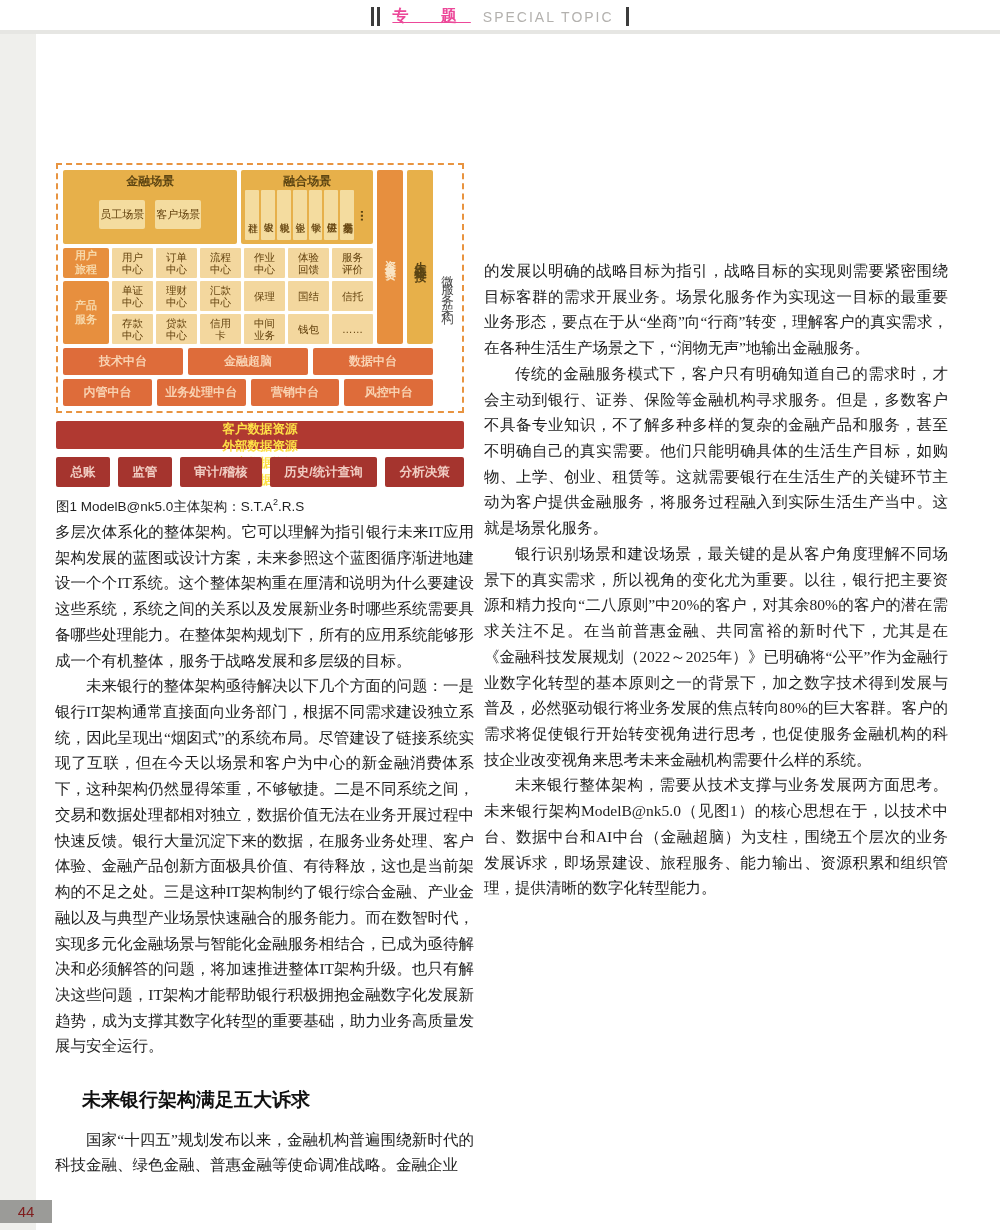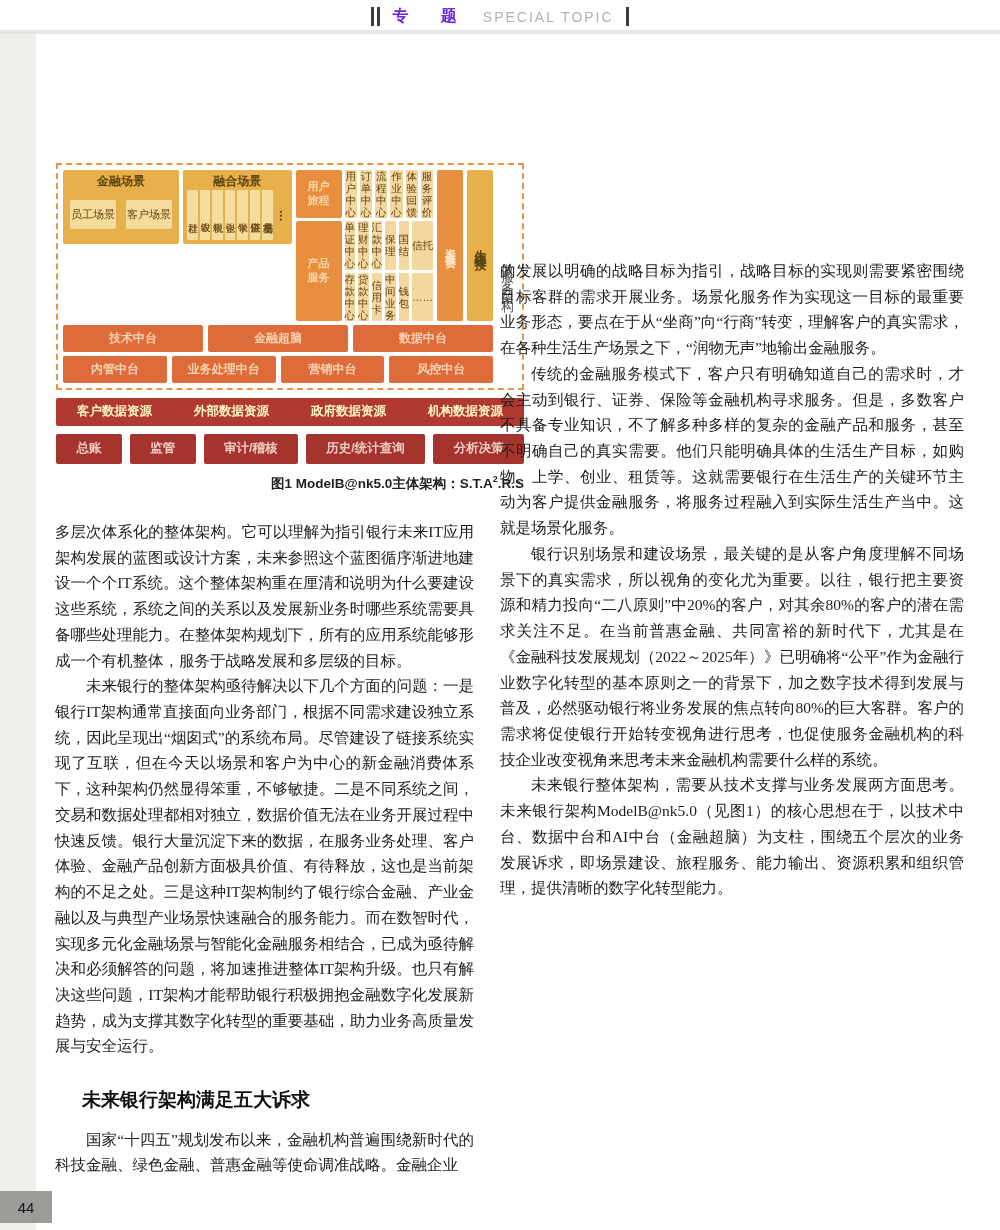--- a/index.html
+++ b/index.html
@@ -5,40 +5,40 @@
   * { margin:0; padding:0; box-sizing:border-box; }
   html,body { width:1000px; height:1230px; }
   body { background:#ffffff; font-family:"Liberation Serif","DejaVu Serif",serif; position:relative; overflow:hidden; color:#1d1d1d; }
 
   
   .top-rule { position:absolute; left:0; top:30px; width:1000px; height:4px; background:#e6e6e3; }
   .left-strip { position:absolute; left:0; top:34px; width:36px; height:1196px; background:#efefec; }
   .header { position:absolute; top:6px; left:0; width:1000px; display:flex; justify-content:center; align-items:center; gap:12px; font-family:"Liberation Sans","DejaVu Sans",sans-serif; }
   .hbars { display:flex; gap:3px; }
   .hbar { width:3px; height:19px; background:#3c3c3c; }
-  .header .cn { font-size:16px; color:#6d28d9; letter-spacing:14px; font-weight:bold; }
+  .header .cn { font-size:16px; color:#ec4899; letter-spacing:14px; font-weight:bold;text-decoration:underline; }
   .header .en { font-size:14px; color:#b3b1ae; letter-spacing:2px; }
-  .pagenum { position:absolute; left:0; bottom:7px; width:52px; height:32px; background:#9b9b98; color:#0f172a; display:flex; align-items:center; justify-content:center; font-size:15px; font-family:"Liberation Sans",sans-serif; }
+  .pagenum { position:absolute; left:0; bottom:7px; width:52px; height:23px; background:#9b9b98; color:#7f1d1d; display:flex; align-items:center; justify-content:center; font-size:15px; font-family:"Liberation Sans",sans-serif; }
 
   
   .figure { position:absolute; left:56px; top:163px; width:408px; font-family:"Liberation Sans","DejaVu Sans",sans-serif; }
   .figrow { display:flex; position:relative; }
   .flabels { width:58px; flex:none; position:relative; }
   .flabel { position:absolute; left:0; width:58px; text-align:center; font-size:10.5px; font-weight:bold; line-height:1.25; white-space:pre-line; }
   .flabel.scene { color:#e3a93e; top:16px; }
   .flabel.trip { color:#e68b3c; top:106px; }
   .flabel.ability { color:#de6f37; top:188px; }
   .flabel.resources { color:#b6453c; top:243px; }
   .flabel.stewards { color:#b6453c; top:282px; }
   .fcontent { flex:1; display:flex; flex-direction:column; }
 
   .dashedbox { border:2px dashed #e89440; padding:5px; display:flex; gap:4px; }
   .dleft { flex:1; display:flex; flex-direction:column; gap:4px; }
   .upper { display:flex; gap:4px; }
-  .upleft { flex:1; display:flex; flex-direction:row; gap:4px; }
+  .upleft { flex:1; display:flex; flex-direction:column; gap:4px; }
 
   .sceneband { display:flex; gap:4px; height:74px; }
   .group { background:#e7b04a; border-radius:2px; padding:2px 3px 3px; display:flex; flex-direction:column; }
   .fin-group { flex:1.34; }
   .fus-group { flex:1; }
   .group-title { text-align:center; font-size:12px; color:#5d4512; font-weight:bold; line-height:1.5; flex:none; }
   .fin-items { flex:1; display:flex; gap:10px; justify-content:center; align-items:center; padding:0 4px 2px; }
   .pill { background:#f4dc9f; color:#64430f; font-size:11px; padding:7px 1px; border-radius:2px; white-space:nowrap; }
   .fus-items { flex:1; display:flex; gap:2px; padding:0 1px 1px; }
   .vbox { background:#f4dc9f; color:#64430f; flex:1; writing-mode:vertical-rl; font-size:10px; line-height:1.05; display:flex; align-items:center; justify-content:center; border-radius:1px; }
@@ -51,33 +51,33 @@
   .tgrid { flex:1; display:grid; grid-template-columns:repeat(6,1fr); gap:3px; }
   .tcell { background:#f3d79e; color:#64430f; font-size:10.5px; line-height:1.15; display:flex; align-items:center; justify-content:center; text-align:center; white-space:pre-line; min-height:30px; border-radius:1px; }
   .invbar { width:26px; flex:none; background:#e78f3e; color:#f9e3c2; writing-mode:vertical-rl; display:flex; align-items:center; justify-content:center; font-size:11px; font-weight:bold; letter-spacing:3px; border-radius:2px; }
   .ecobar { width:26px; flex:none; background:#e7b04a; color:#5a4414; writing-mode:vertical-rl; display:flex; align-items:center; justify-content:center; font-size:12px; font-weight:bold; letter-spacing:3px; border-radius:2px; }
   .microcol { width:20px; flex:none; writing-mode:vertical-rl; display:flex; align-items:center; justify-content:center; color:#474747; font-size:12.5px; letter-spacing:9px; }
 
   .abilityband { display:flex; flex-direction:column; gap:4px; }
   .abrow { display:flex; gap:5px; }
   .abox { flex:1; background:#de6c3a; color:#f8d2b2; font-size:12px; font-weight:bold; text-align:center; padding:5px 0; border-radius:2px; white-space:nowrap; }
 
-  .resbar { margin-top:8px; height:28px; background:#b03931; color:#fef9c3; display:flex; justify-content:space-around; align-items:center; font-size:12.5px; font-weight:bold; border-radius:2px; }
+  .resbar { margin-top:8px; height:28px; background:#b03931; color:#fde047; display:flex; justify-content:space-around; align-items:center; font-size:12.5px; font-weight:bold; border-radius:2px;flex-direction:column; }
   .stewrow { margin-top:8px; display:flex; gap:8px; height:30px; }
   .sbox { flex:1 1 auto; background:#a5342e; color:#f0ccc2; font-size:12.5px; font-weight:bold; display:flex; align-items:center; justify-content:center; padding:0 10px; border-radius:2px; white-space:nowrap; }
 
-  .caption { margin-top:10px; text-align:right; font-size:13.5px; font-weight:bold; color:#1f1f1f; }
+  .caption { margin-top:10px; text-align:left; font-size:13.5px; font-weight:normal; color:#1f1f1f; }
   .caption sup { font-size:9px; }
 
   
   .col { position:absolute; text-align:justify; font-size:15.5px; line-height:1.66; color:#1d1d1d; }
   .col p { text-indent:2em; }
   .col p.noindent { text-indent:0; }
   .col-left { left:55px; top:519px; width:419px; }
-  .col-right { left:500px; top:258px; width:464px; }
+  .col-right { left:484px; top:258px; width:464px; }
   .sec-heading { font-size:19px; font-weight:bold; color:#111; margin:25px 0 11px; padding-left:27px; }
 </style>
 </head>
 <body>
 
 <div class="top-rule"></div>
 <div class="left-strip"></div>
 
 <div class="header">
   <span class="hbars">

